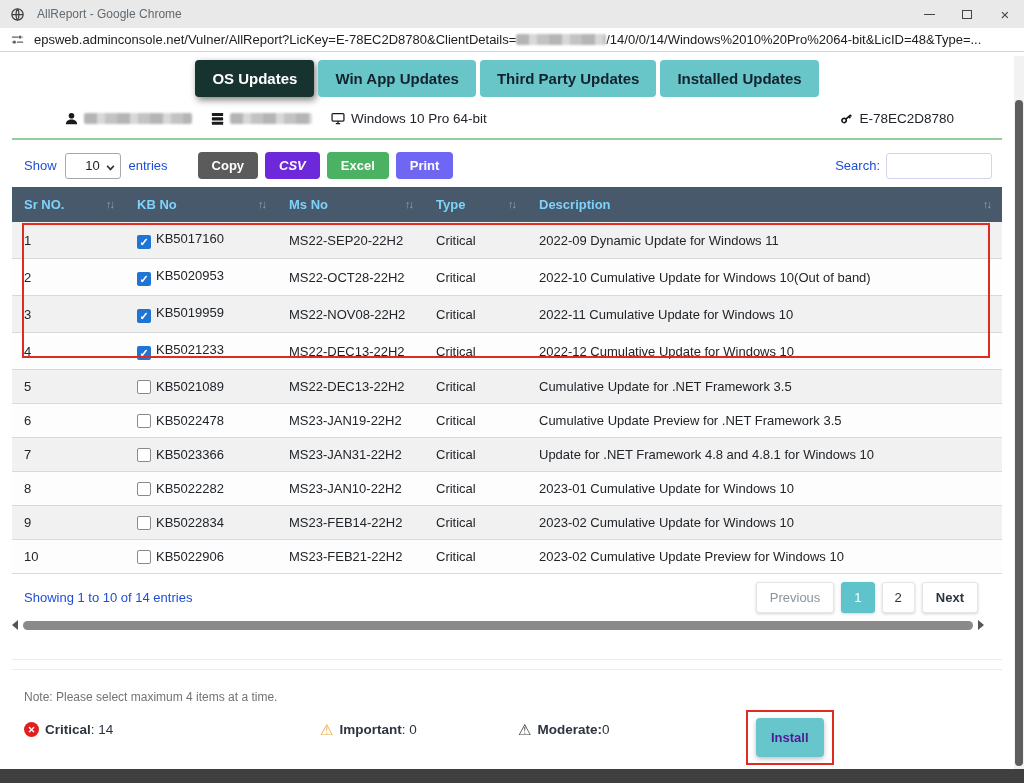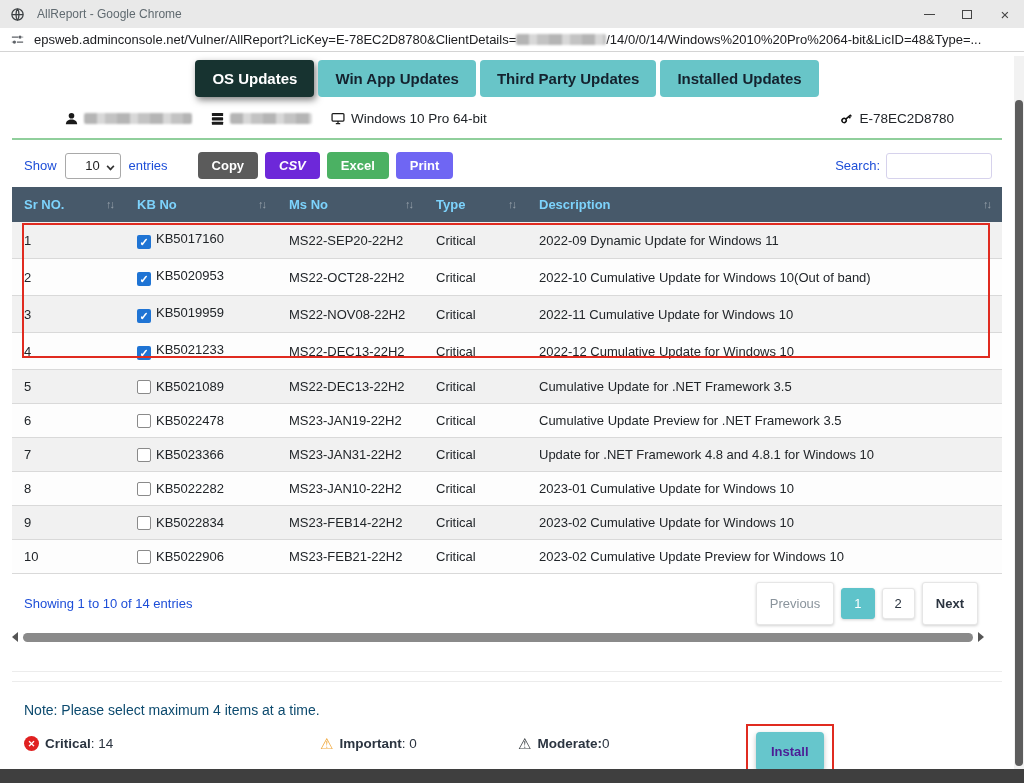--- a/index.html
+++ b/index.html
@@ -67,37 +67,37 @@
   .col-type{ width:103px; }
   .cb { display:inline-block; width:14px; height:14px; border-radius:2px; vertical-align:-3px; margin-right:5px; }
   .cb.on  { background:#1f74d4; }
   .cb.on::after { content:"\2713"; display:block; color:#fff; font-size:11px; font-weight:bold; text-align:center; line-height:14px; }
   .cb.off { background:#fff; border:1px solid #8a8a8a; }
   .red-box { position:absolute; left:10px; right:12px; top:36px; height:135px; border:2px solid #e02b20; pointer-events:none; }
 
   .table-footer { display:flex; align-items:center; margin-top:8px; padding:0 36px 0 24px; }
   .paging { margin-left:auto; display:flex; align-items:center; }
   .pg-btn { font-family:inherit; font-size:13px; background:#fff; border:1px solid #e6e6e6; border-radius:3px;
-            box-shadow:0 1px 3px rgba(0,0,0,.18); padding:13px 13px; margin-left:7px; cursor:pointer; color:#2b3440; }
+            box-shadow:0 1px 3px rgba(0,0,0,.18); padding:7px 13px; margin-left:7px; cursor:pointer; color:#2b3440; }
   .pg-prev { color:#8a949c; }
   .pg-num { padding:7px 12px; }
   .pg-num.active { background:#5ec3ca; color:#fff; border-color:#5ec3ca; }
   .pg-next { font-weight:bold; }
 
   .hscroll { margin:5px 30px 0 12px; height:14px; display:flex; align-items:center; }
   .hs-arrow { width:0; height:0; border-top:5px solid transparent; border-bottom:5px solid transparent; }
   .hs-left  { border-right:6px solid #555; }
   .hs-right { border-left:6px solid #555; }
   .hs-thumb { flex:1; height:9px; background:#8a8a8a; border-radius:5px; margin:0 5px; }
 
   .divider { border:none; border-top:1px solid #ececec; margin:0 12px; }
   .divider.d1 { margin-top:27px; }
   .divider.d2 { margin-top:9px; }
 
-  .note-text { margin:20px 24px 0 24px; color:#0c4a6e; font-size:14px; }
+  .note-text { margin:20px 24px 0 24px; color:#737373; font-size:12px; }
 
   .summary-row { position:relative; height:62px; margin-top:4px; }
   .sum-item { position:absolute; top:14px; font-size:13.5px; color:#2b3440; display:flex; align-items:center; }
   .sum-item b { margin-right:0; }
   .crit-icon { width:15px; height:15px; border-radius:50%; background:#e02020; color:#fff; display:inline-flex;
                align-items:center; justify-content:center; font-size:9px; font-weight:bold; margin-right:6px; }
   .warn-icon { font-size:15px; margin-right:6px; line-height:1; }
   .warn-orange { color:#f0a83c; }
   .warn-dark   { color:#3b4045; }
   .install-outline { position:absolute; left:746px; top:2px; border:2px solid #e02b20; padding:6px 8px; }

